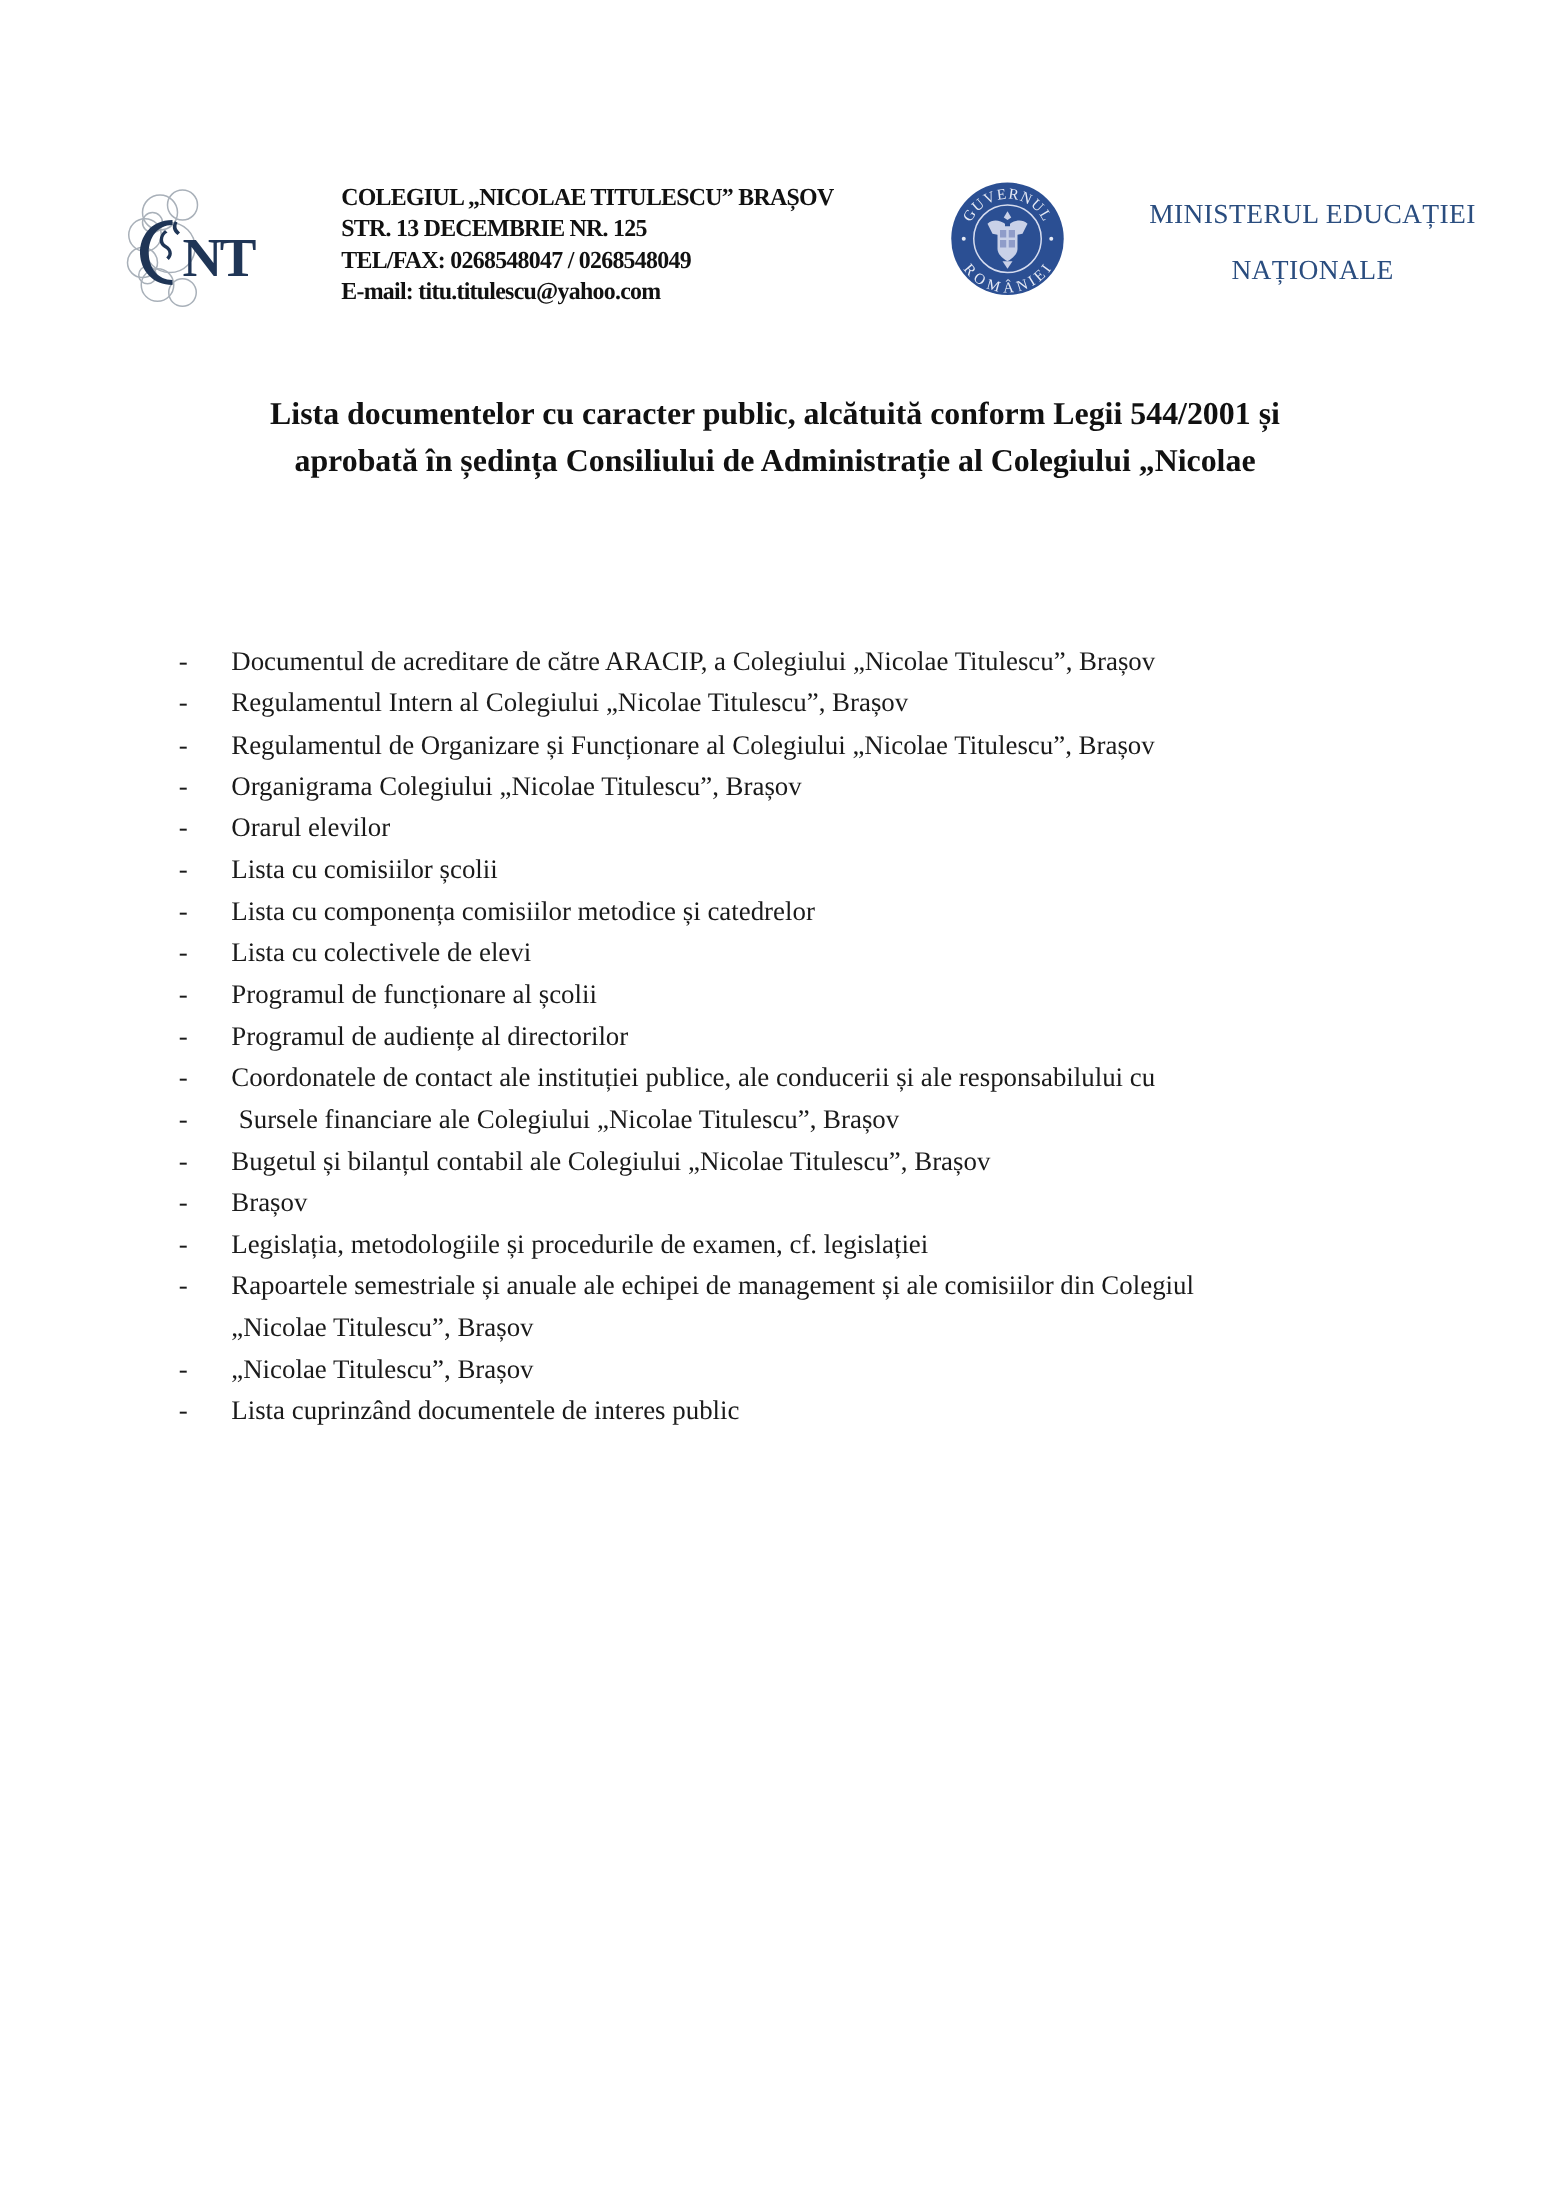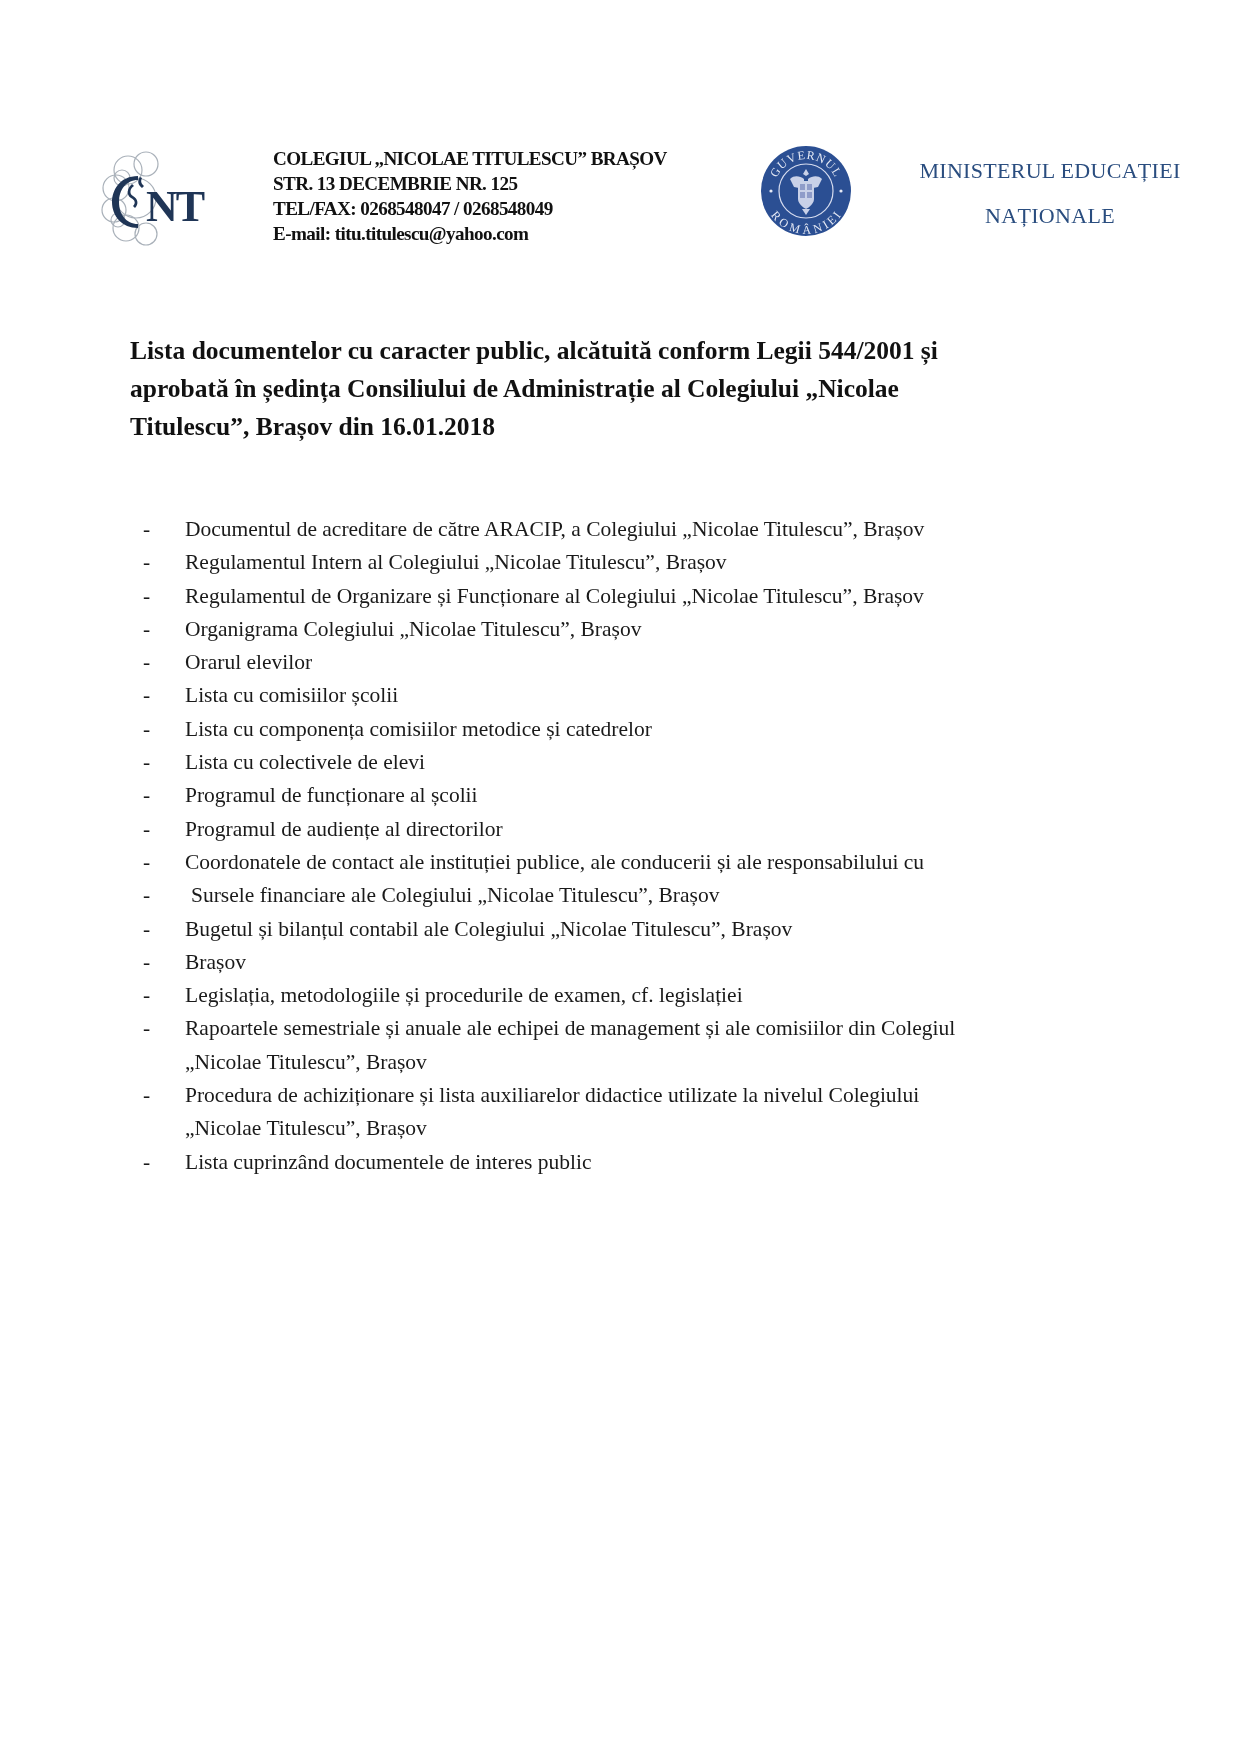--- a/index.html
+++ b/index.html
@@ -62,26 +62,25 @@
       line-height: 45px;
       letter-spacing: 0.3px;
     }
     .ministry div { white-space: nowrap; }
     
     .doc-title {
       position: absolute;
       left: 130px;
       top: 312px;
       width: 980px;
-      text-align: left;
+      text-align: center;
       font-weight: bold;
       font-size: 25.5px;
       line-height: 38px;
       color: #111;
-      margin-top: 20px;
     }
     .doc-title div { white-space: nowrap; }
     
     .doc-list {
       position: absolute;
       left: 143px;
       top: 513px;
       width: 960px;
       margin: 0;
       padding: 0;
@@ -172,21 +171,20 @@
   </div>
 
   <div class="ministry">
     <div>MINISTERUL EDUCAȚIEI</div>
     <div>NAȚIONALE</div>
   </div>
 
   <div class="doc-title">
     <div>Lista documentelor cu caracter public, alcătuită conform Legii 544/2001 și</div>
     <div>aprobată în ședința Consiliului de Administrație al Colegiului „Nicolae</div>
-    <div>Titulescu”, Brașov din 16.01.2018</div>
   </div>
 
   <ul class="doc-list">
     <li>
         <span class="dash">-</span>
         <span class="text">
           <span class="line">Documentul de acreditare de către ARACIP, a Colegiului „Nicolae Titulescu”, Brașov</span>
         </span>
       </li>
     <li>
@@ -276,21 +274,20 @@
     <li>
         <span class="dash">-</span>
         <span class="text">
           <span class="line">Rapoartele semestriale și anuale ale echipei de management și ale comisiilor din Colegiul</span>
           <span class="line">„Nicolae Titulescu”, Brașov</span>
         </span>
       </li>
     <li>
         <span class="dash">-</span>
         <span class="text">
-          <span class="line">Procedura de achiziționare și lista auxiliarelor didactice utilizate la nivelul Colegiului</span>
           <span class="line">„Nicolae Titulescu”, Brașov</span>
         </span>
       </li>
     <li>
         <span class="dash">-</span>
         <span class="text">
           <span class="line">Lista cuprinzând documentele de interes public</span>
         </span>
       </li>
   </ul>

